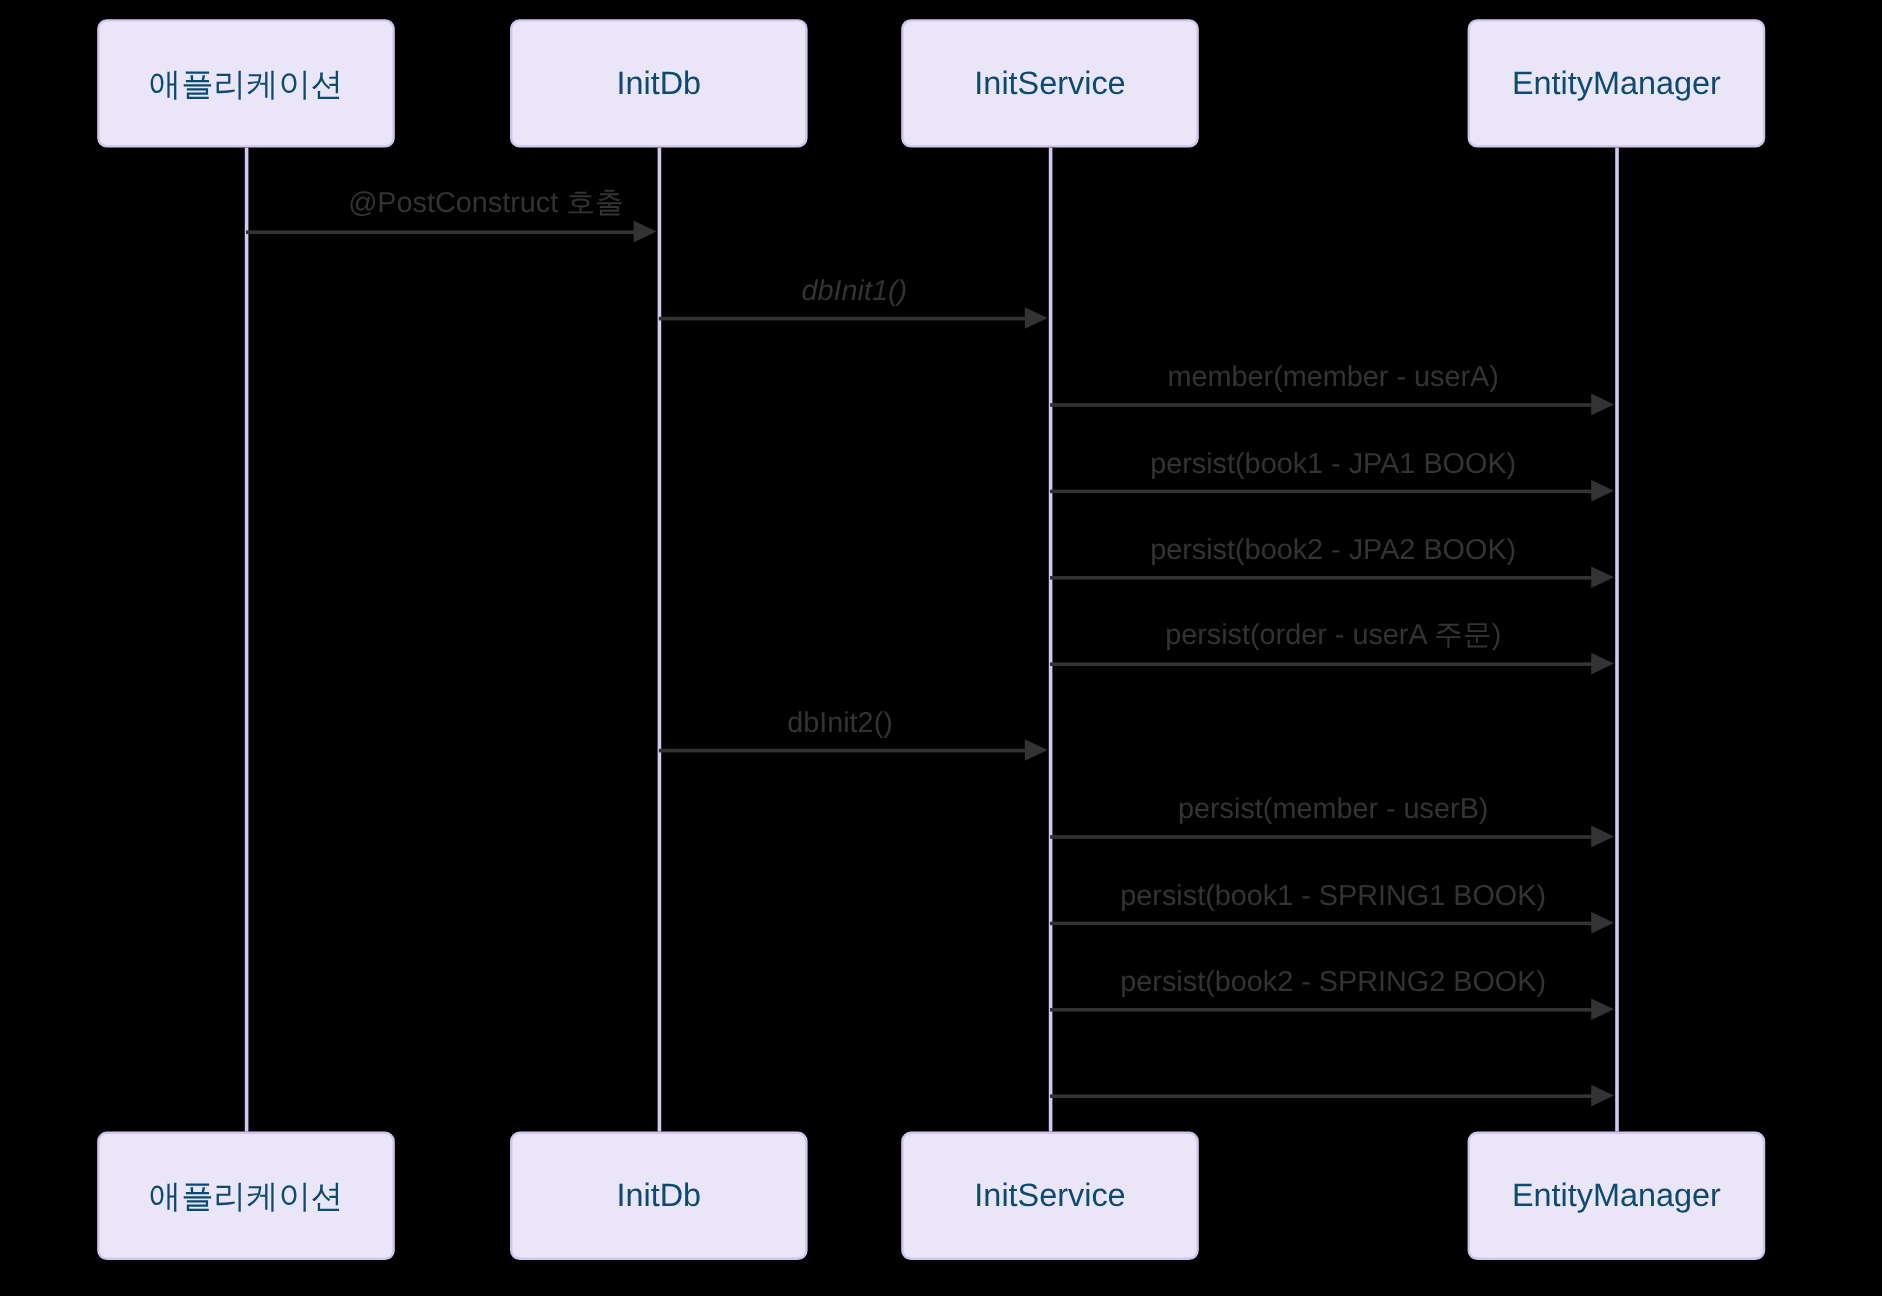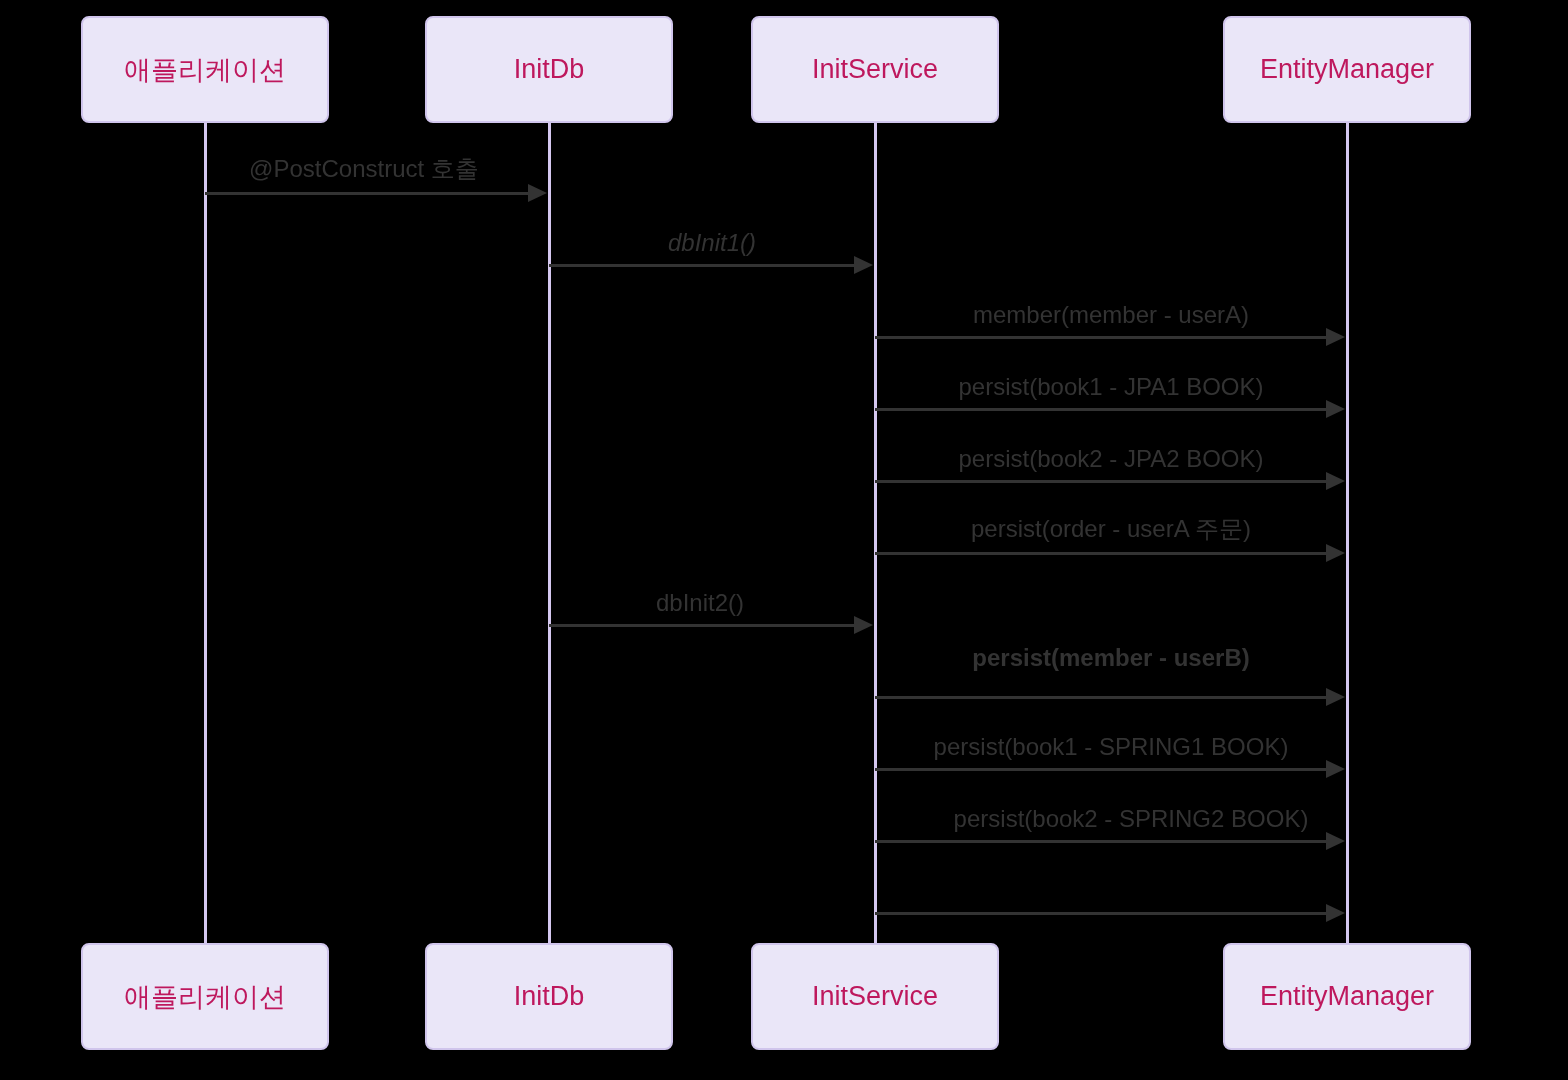--- a/index.html
+++ b/index.html
@@ -19,21 +19,21 @@
     position: absolute;
     box-sizing: border-box;
     background: #eae6f8;
     border: 2px solid #d0c5ec;
     border-radius: 8px;
     display: flex;
     align-items: center;
     justify-content: center;
     font-size: 27px;
     font-weight: 500;
-    color: #be185d;
+    color: #0c4a6e;
     z-index: 3;
   }
   .lifeline {
     position: absolute;
     width: 3px;
     background: #d5c8f0;
     z-index: 1;
   }
   .msg-line {
     position: absolute;
@@ -85,45 +85,45 @@
     <div class="actor-box" style="left: 751px; top: 943px; width: 248px; height: 107px;">
       <span>InitService</span>
     </div>
     <div class="lifeline" style="left: 1346px; top: 123px; height: 820px;"></div>
     <div class="actor-box" style="left: 1223px; top: 16px; width: 248px; height: 107px;">
       <span>EntityManager</span>
     </div>
     <div class="actor-box" style="left: 1223px; top: 943px; width: 248px; height: 107px;">
       <span>EntityManager</span>
     </div>
-    <div class="msg-label" style="left: 192px; width: 344px; bottom: 895px;">@PostConstruct 호출</div>
+    <div class="msg-label" style="left: 205px; width: 344px; bottom: 895px; padding-left: 28px;">@PostConstruct 호출</div>
     <div class="msg-line" style="left: 205px; top: 192px; width: 329px;"></div>
     <div class="msg-arrowhead" style="left: 528px; top: 184px;"></div>
     <div class="msg-label" style="left: 549px; width: 326px; bottom: 823px; font-style: italic;">dbInit1()</div>
     <div class="msg-line" style="left: 549px; top: 264px; width: 311px;"></div>
     <div class="msg-arrowhead" style="left: 854px; top: 256px;"></div>
     <div class="msg-label" style="left: 875px; width: 472px; bottom: 751px;">member(member - userA)</div>
     <div class="msg-line" style="left: 875px; top: 336px; width: 457px;"></div>
     <div class="msg-arrowhead" style="left: 1326px; top: 328px;"></div>
     <div class="msg-label" style="left: 875px; width: 472px; bottom: 679px;">persist(book1 - JPA1 BOOK)</div>
     <div class="msg-line" style="left: 875px; top: 408px; width: 457px;"></div>
     <div class="msg-arrowhead" style="left: 1326px; top: 400px;"></div>
     <div class="msg-label" style="left: 875px; width: 472px; bottom: 607px;">persist(book2 - JPA2 BOOK)</div>
     <div class="msg-line" style="left: 875px; top: 480px; width: 457px;"></div>
     <div class="msg-arrowhead" style="left: 1326px; top: 472px;"></div>
     <div class="msg-label" style="left: 875px; width: 472px; bottom: 535px;">persist(order - userA 주문)</div>
     <div class="msg-line" style="left: 875px; top: 552px; width: 457px;"></div>
     <div class="msg-arrowhead" style="left: 1326px; top: 544px;"></div>
     <div class="msg-label" style="left: 537px; width: 326px; bottom: 463px;">dbInit2()</div>
     <div class="msg-line" style="left: 549px; top: 624px; width: 311px;"></div>
     <div class="msg-arrowhead" style="left: 854px; top: 616px;"></div>
-    <div class="msg-label" style="left: 875px; width: 472px; bottom: 408px; font-weight: bold;">persist(member - userB)</div>
+    <div class="msg-label" style="left: 875px; width: 472px; bottom: 391px;">persist(member - userB)</div>
     <div class="msg-line" style="left: 875px; top: 696px; width: 457px;"></div>
     <div class="msg-arrowhead" style="left: 1326px; top: 688px;"></div>
     <div class="msg-label" style="left: 875px; width: 472px; bottom: 319px;">persist(book1 - SPRING1 BOOK)</div>
     <div class="msg-line" style="left: 875px; top: 768px; width: 457px;"></div>
     <div class="msg-arrowhead" style="left: 1326px; top: 760px;"></div>
-    <div class="msg-label" style="left: 875px; width: 472px; bottom: 247px; margin-left: 20px;">persist(book2 - SPRING2 BOOK)</div>
+    <div class="msg-label" style="left: 875px; width: 472px; bottom: 247px;">persist(book2 - SPRING2 BOOK)</div>
     <div class="msg-line" style="left: 875px; top: 840px; width: 457px;"></div>
     <div class="msg-arrowhead" style="left: 1326px; top: 832px;"></div>
     <div class="msg-line" style="left: 875px; top: 912px; width: 457px;"></div>
     <div class="msg-arrowhead" style="left: 1326px; top: 904px;"></div>
   </div>
 
 </body></html>

